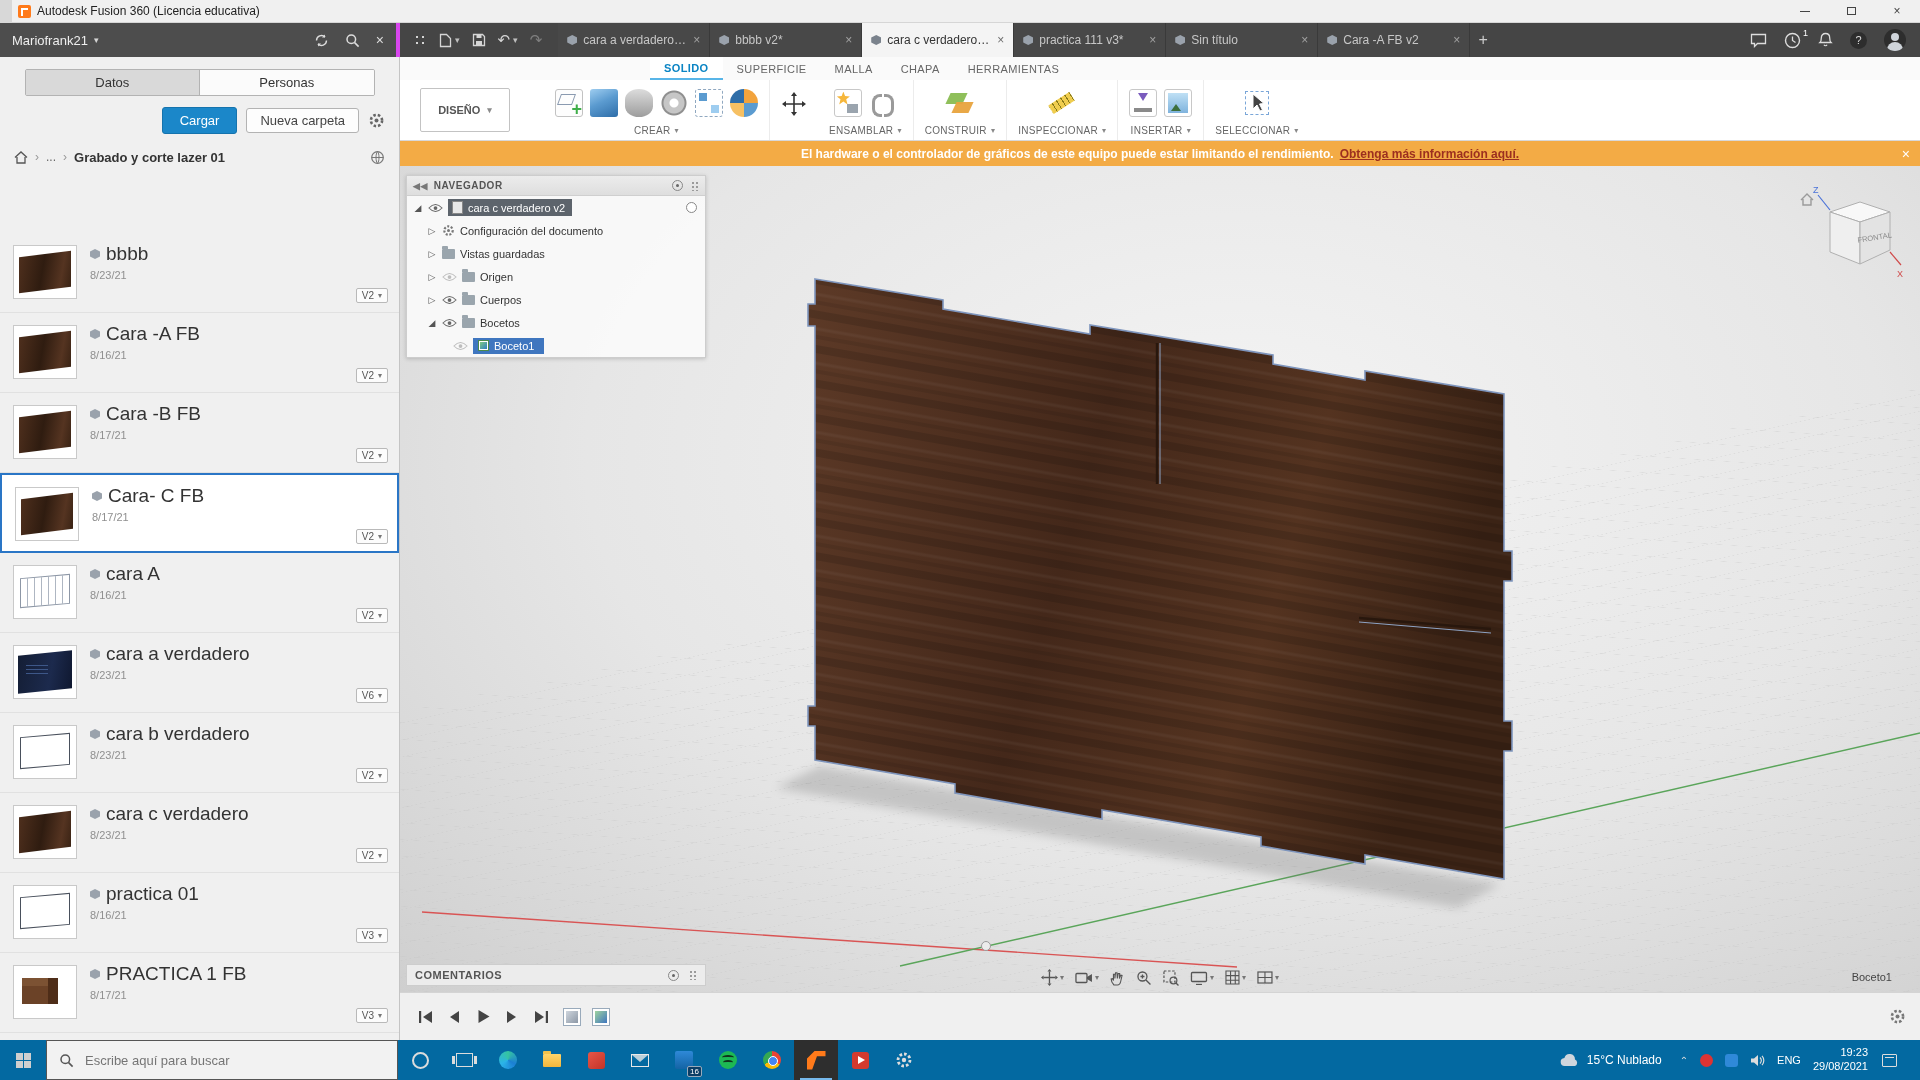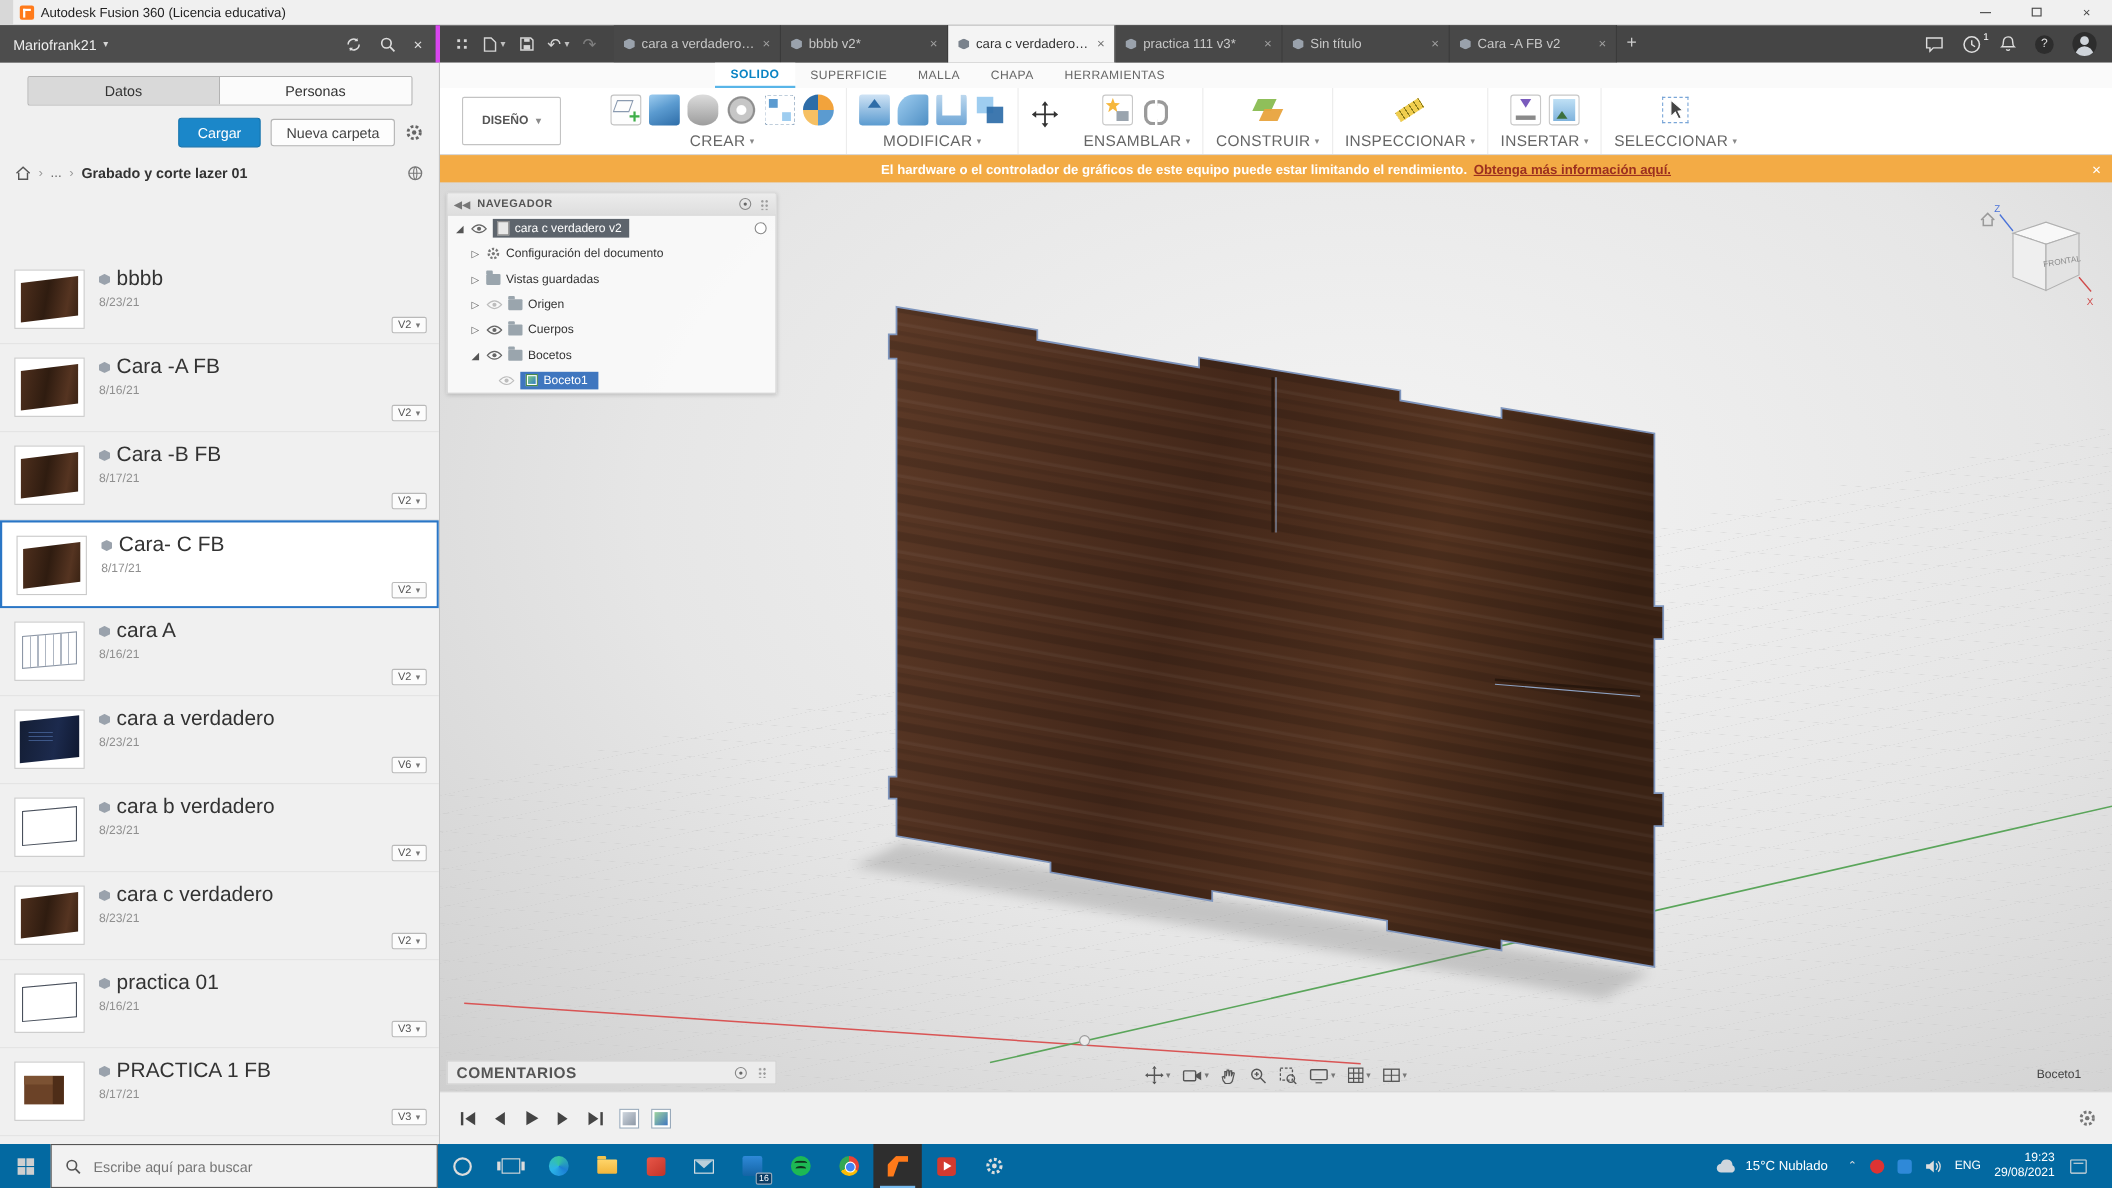--- a/index.html
+++ b/index.html
@@ -91,21 +91,21 @@
   .ribbon{position:absolute;left:400px;top:57px;right:0;height:84px;background:#fafafa;border-bottom:1px solid #d8d8d8;}
   .rb-tabs{height:23px;display:flex;align-items:stretch;padding-left:250px;font-size:11px;color:#666;}
   .rb-tab{display:flex;align-items:center;padding:0 14px;letter-spacing:.4px;}
   .rb-tab.active{color:#0a84c4;font-weight:bold;background:#fff;border-bottom:2px solid #58b5e8;}
   .rb-tools{height:60px;display:flex;align-items:stretch;padding-left:20px;background:#fff;}
   .workspace-box{align-self:center;width:90px;height:44px;border:1px solid #c3c3c3;background:#fff;border-radius:2px;
        display:flex;align-items:center;justify-content:center;gap:7px;font-size:11px;font-weight:bold;color:#555;margin-right:34px;}
   .rb-group{display:flex;flex-direction:column;align-items:center;padding:0 11px;border-right:1px solid #ececec;}
   .rb-group.noborder{border-right:none;}
   .rb-icons{flex:1;display:flex;align-items:center;gap:7px;}
-  .rb-label{font-size:14px;color:#666;padding-bottom:4px;letter-spacing:.3px;display:flex;gap:4px;align-items:center;}
+  .rb-label{font-size:10px;color:#666;padding-bottom:4px;letter-spacing:.3px;display:flex;gap:4px;align-items:center;}
   .rb-label::after{content:"▾";font-size:8px;color:#888;}
   .ri{width:28px;height:28px;border-radius:3px;position:relative;flex:none;}
   .ri-sketch{background:#fdfdfd;border:1px solid #c2c2c2;}
   .ri-sketch::before{content:"";position:absolute;left:3px;top:4px;width:13px;height:9px;border:1px solid #8a9ab0;transform:skewX(-20deg);}
   .ri-sketch::after{content:"+";position:absolute;right:0px;bottom:-4px;color:#3fae49;font-size:18px;font-weight:bold;}
   .ri-box{background:linear-gradient(155deg,#9ecdf0 0%,#5b9bd0 45%,#2e6da8 100%);}
   .ri-cyl{background:linear-gradient(#dcdcdc,#9d9d9d);border-radius:50%/38%;}
   .ri-ring{border-radius:50%;background:radial-gradient(circle,#fff 0 4px,#c6c6c6 5px 10px,#8f8f8f 11px 12px,transparent 13px);}
   .ri-pattern{border:1px dashed #90a8c0;background:#fff;}
   .ri-pattern::before{content:"";position:absolute;left:3px;top:3px;width:8px;height:8px;background:#5b9bd0;}
@@ -171,21 +171,21 @@
   .folder-ico::before{content:"";position:absolute;left:0;top:-3px;width:6px;height:3px;background:#9aa5ad;border-radius:1px 1px 0 0;}
   .doc-ico{width:11px;height:13px;background:#e8e8e8;border:1px solid #888;}
   .sel-dark{display:flex;align-items:center;gap:5px;background:#5d646c;color:#fff;padding:2px 7px 2px 4px;}
   .radio{margin-left:auto;margin-right:8px;width:11px;height:11px;border:1px solid #888;border-radius:50%;background:#fff;position:relative;}
   .sketch-sel{display:flex;align-items:center;gap:5px;background:#3f76bf;color:#fff;padding:2px 10px 2px 5px;}
   .sketch-ico{width:11px;height:11px;background:#fff;border:1px solid #4a8a4a;position:relative;}
   .sketch-ico::before{content:"";position:absolute;left:1px;top:1px;width:7px;height:7px;background:linear-gradient(135deg,#7fc97f,#2f7ec7);}
 
   
   .comments{position:absolute;left:6px;bottom:6px;width:300px;height:22px;background:#ececec;border:1px solid #cdcdcd;
-            display:flex;align-items:center;gap:8px;padding:0 8px;font-size:14px;font-weight:bold;letter-spacing:.5px;color:#555;}
+            display:flex;align-items:center;gap:8px;padding:0 8px;font-size:11px;font-weight:bold;letter-spacing:.5px;color:#555;}
   .comments .grip{margin-left:2px;width:8px;height:10px;background:
       radial-gradient(circle,#9a9a9a 1px,transparent 1.2px) 0 0/4px 4px;}
 
   
   .navbar{position:absolute;left:50%;transform:translateX(-50%);bottom:6px;display:flex;align-items:center;gap:11px;}
   .nb{display:flex;align-items:center;gap:2px;color:#555;}
   .nb .caret{font-size:8px;color:#666;}
 
   .sketch-label{position:absolute;right:28px;bottom:9px;font-size:11px;color:#444;}
   .viewcube{position:absolute;top:16px;right:12px;width:112px;height:112px;}
@@ -542,31 +542,20 @@
           <div class="ri ri-cyl"></div>
           <div class="ri ri-ring"></div>
           <div class="ri ri-pattern"></div>
           <div class="ri ri-coil"></div>
         </div>
         <div class="rb-label">
             <span>CREAR</span>
           </div>
       </div>
 
-      <div class="rb-group">
-        <div class="rb-icons">
-          <div class="ri ri-presspull"></div>
-          <div class="ri ri-fillet"></div>
-          <div class="ri ri-shell"></div>
-          <div class="ri ri-combine"></div>
-        </div>
-        <div class="rb-label">
-            <span>MODIFICAR</span>
-          </div>
-      </div>
 
       <div class="rb-group noborder" style="justify-content:center;">
         <div class="rb-icons">
           <span>
             <svg width="26" height="26" viewBox="0 0 26 26" stroke="#333" fill="#333">
               <path d="M13 4v18M4 13h18" stroke-width="1.6" fill="none"></path>
               <path d="M13 1l3 4h-6zM13 25l-3-4h6zM1 13l4-3v6zM25 13l-4 3v-6z" stroke="none"></path>
             </svg>
           </span>
         </div>

